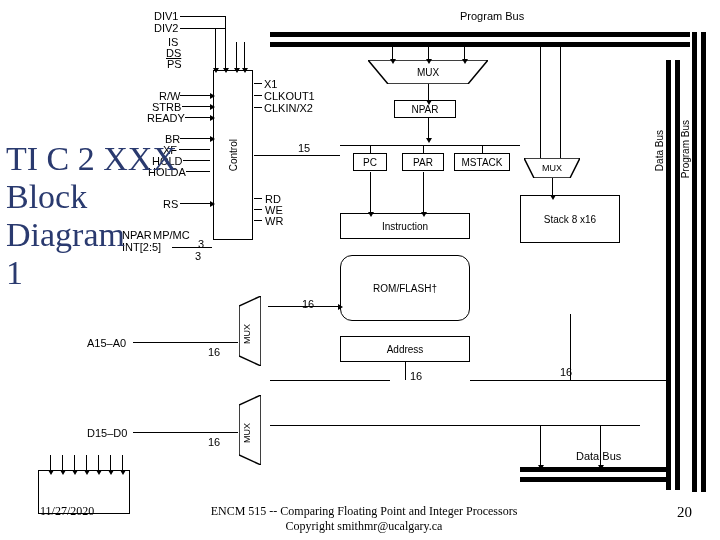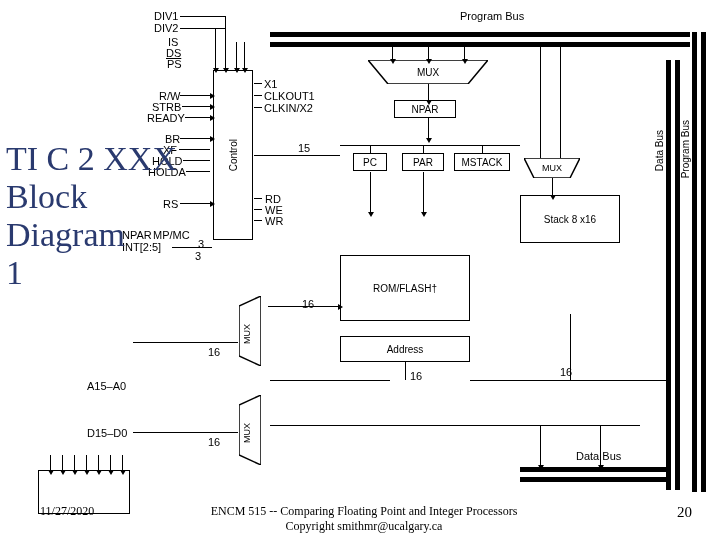--- a/index.html
+++ b/index.html
@@ -213,24 +213,27 @@
     <text x="28" y="13" font-size="9" text-anchor="middle">MUX</text>
   </svg>
   <div class="vline" style="left:540px; top:47px; height:111px;"></div>
   <div class="vline" style="left:560px; top:47px; height:111px;"></div>
 
   <div class="box" style="left:520px; top:195px; width:100px; height:48px;">
       <span>Stack 8 x16</span>
     </div>
   <div class="vline arrow-down" style="left:552px; top:178px; height:17px;"></div>
 
+  <div class="box" style="left:340px; top:213px; width:130px; height:26px;">
+      <span>Instruction</span>
+    </div>
   <div class="vline arrow-down" style="left:370px; top:172px; height:40px;"></div>
   <div class="vline arrow-down" style="left:423px; top:172px; height:40px;"></div>
 
-  <div class="box" style="left:340px; top:255px; width:130px; height:66px;">
+  <div class="box" style="left:340px; top:255px; width:130px; height:66px;border-radius:12px;">
       <span>ROM/FLASH†</span>
     </div>
   <div class="lbl" style="left:302px; top:298px;">16</div>
   <div class="hline arrow-right" style="left:268px; top:306px; width:70px;"></div>
 
   <div class="box" style="left:340px; top:336px; width:130px; height:26px;">
       <span>Address</span>
     </div>
   <div class="vline" style="left:405px; top:362px; height:18px;"></div>
   <div class="lbl" style="left:410px; top:370px;">16</div>
@@ -238,21 +241,21 @@
   <div class="vline" style="left:570px; top:314px; height:66px;"></div>
   <div class="hline" style="left:470px; top:380px; width:200px;"></div>
   <div class="lbl" style="left:560px; top:366px;">16</div>
 
   <div class="hline" style="left:520px; top:467px; width:150px; border-top:5px solid #000;"></div>
   <div class="hline" style="left:520px; top:477px; width:150px; border-top:5px solid #000;"></div>
   <div class="lbl" style="left:576px; top:450px;">Data Bus</div>
   <div class="vline arrow-down" style="left:540px; top:425px; height:40px;"></div>
   <div class="vline arrow-down" style="left:600px; top:425px; height:40px;"></div>
 
-  <div class="lbl" style="left:87px; top:337px;margin-top:43px;">A15–A0</div>
+  <div class="lbl" style="left:87px; top:337px;">A15–A0</div>
   <div class="hline" style="left:133px; top:342px; width:105px;"></div>
   <div class="lbl" style="left:208px; top:346px;">16</div>
 
   <div class="lbl" style="left:87px; top:427px;">D15–D0</div>
   <div class="hline" style="left:133px; top:432px; width:105px;"></div>
   <div class="lbl" style="left:208px; top:436px;">16</div>
 
   <svg style="position:absolute;left:239px;top:296px;width:22px;height:70px;">
     <polygon points="0,10 22,0 22,70 0,60" fill="#fff" stroke="#000" stroke-width="1.5"></polygon>
     <text x="11" y="38" font-size="9" text-anchor="middle" transform="rotate(-90 11 38)">MUX</text>

